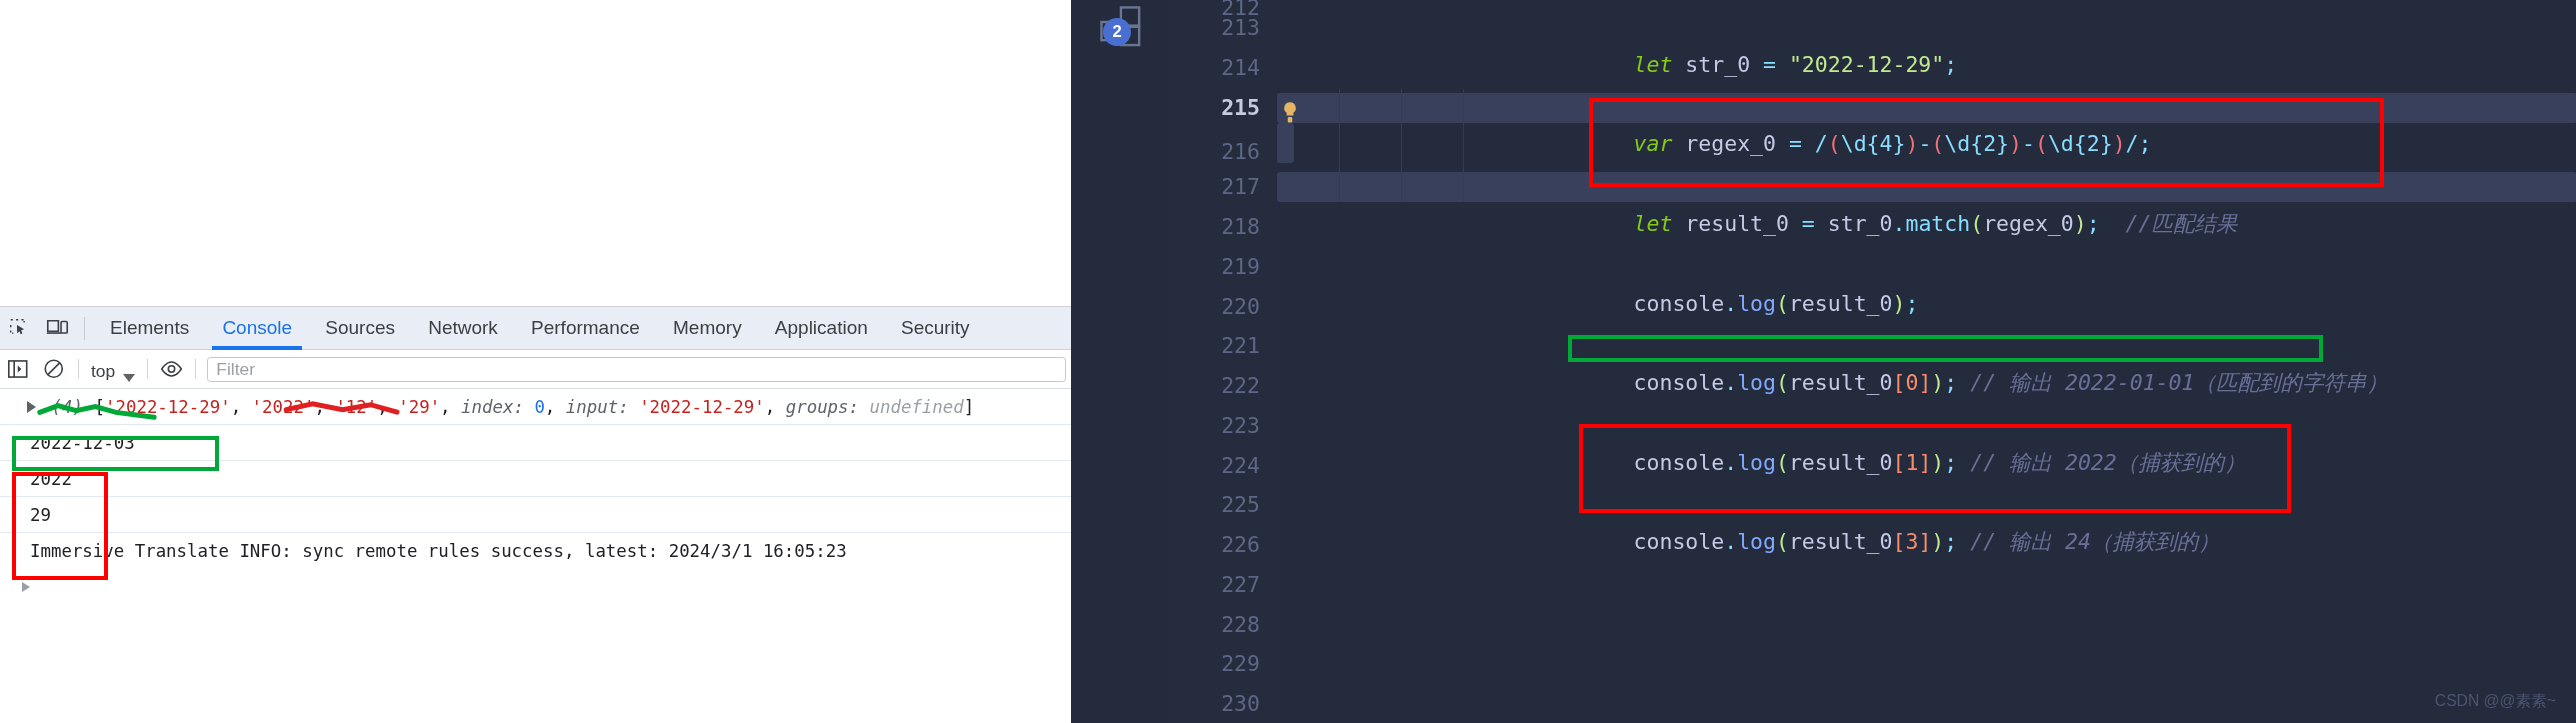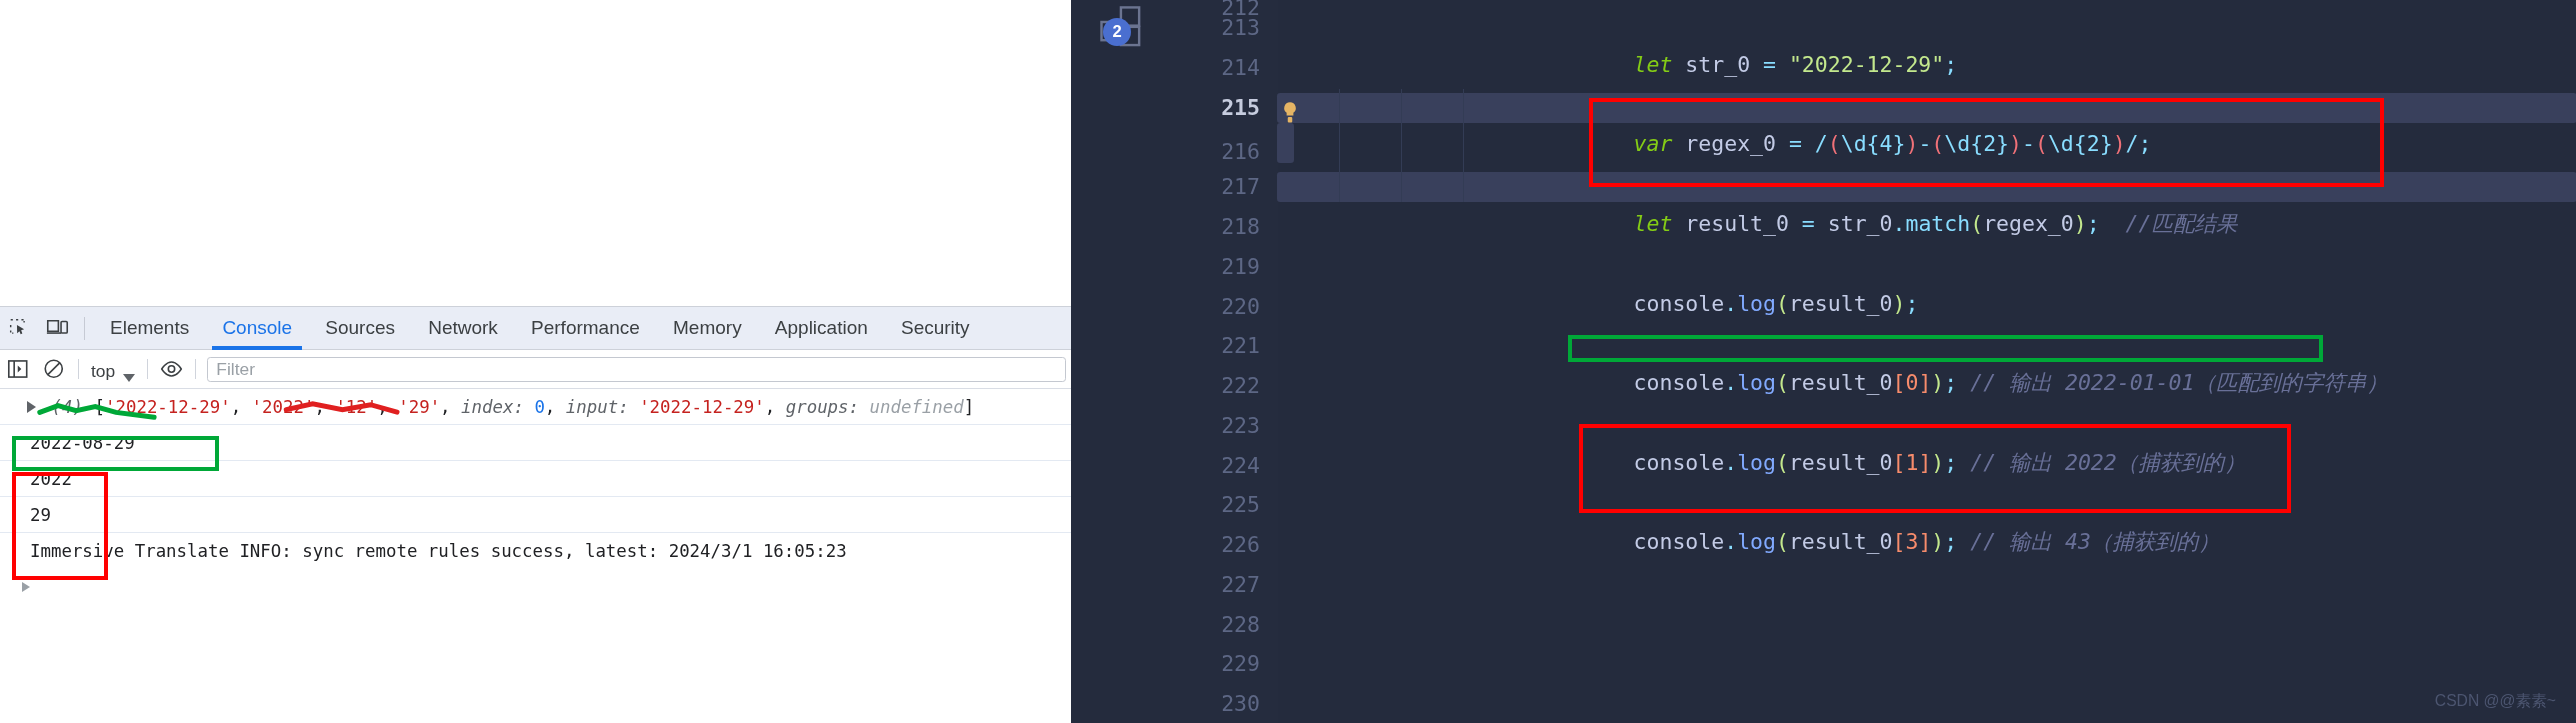--- a/index.html
+++ b/index.html
@@ -270,21 +270,21 @@
             <span>&nbsp;</span>
           <span class="tok-str">'2022-12-29'</span>
             <span class="tok-punc">,&nbsp;</span>
           <span class="tok-key">groups:</span>
             <span>&nbsp;</span>
           <span class="tok-undef">undefined</span>
           <span class="tok-punc">]</span>
         </div>
 
         <div class="crow val-line">
-          <span>2022-08-29</span>
+          <span>2022-12-03</span>
         </div>
         <div class="crow val-line">
           <span>2022</span>
         </div>
         <div class="crow val-line">
           <span>29</span>
         </div>
         <div class="crow val-line" style="border-bottom:none;">
           <span>Immersive Translate INFO: sync remote rules success, latest: 2024/3/1 16:05:23</span>
         </div>
@@ -386,21 +386,21 @@
 
       
       <div class="cline" style="top:403px;left:253px;">
         <span class="k-var">console</span><span class="k-dot">.</span><span class="k-fn">log</span><span class="k-green-paren">(</span><span class="k-var">result_0</span><span class="k-idx">[</span><span class="k-idx">1</span><span class="k-idx">]</span><span class="k-green-paren">)</span><span class="k-op">;</span><span> </span><span class="k-comment">// 输出 2022（捕获到的）</span>
       </div>
 
       
 
       
       <div class="cline" style="top:482px;left:253px;">
-        <span class="k-var">console</span><span class="k-dot">.</span><span class="k-fn">log</span><span class="k-green-paren">(</span><span class="k-var">result_0</span><span class="k-idx">[</span><span class="k-idx">3</span><span class="k-idx">]</span><span class="k-green-paren">)</span><span class="k-op">;</span><span> </span><span class="k-comment">// 输出 43（捕获到的）</span>
+        <span class="k-var">console</span><span class="k-dot">.</span><span class="k-fn">log</span><span class="k-green-paren">(</span><span class="k-var">result_0</span><span class="k-idx">[</span><span class="k-idx">3</span><span class="k-idx">]</span><span class="k-green-paren">)</span><span class="k-op">;</span><span> </span><span class="k-comment">// 输出 24（捕获到的）</span>
       </div>
     </div>
 
     <div class="ann-box ann-red" style="left: 518px; top: 98px; width: 795px; height: 89px; border-bottom: 4.1px solid rgb(255, 0, 0);"></div>
 
     <div class="ann-box ann-green" style="left:497px;top:335px;width:755px;height:27px;"></div>
     <div class="ann-box ann-red" style="left:508px;top:424px;width:712px;height:89px;"></div>
 
     <div class="watermark">CSDN @@素素~</div>
   </div>

